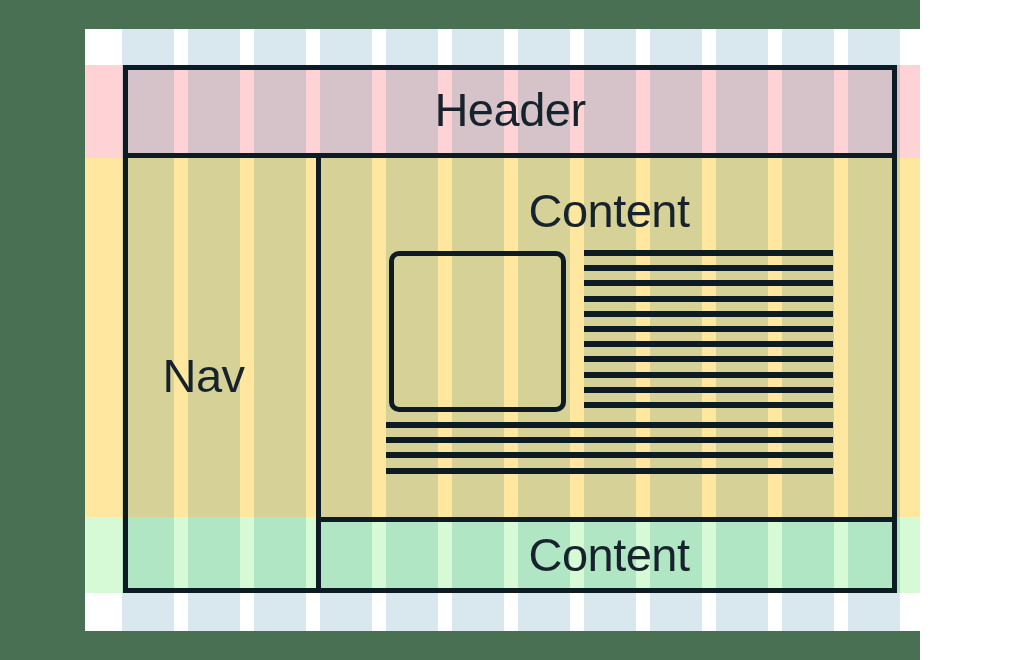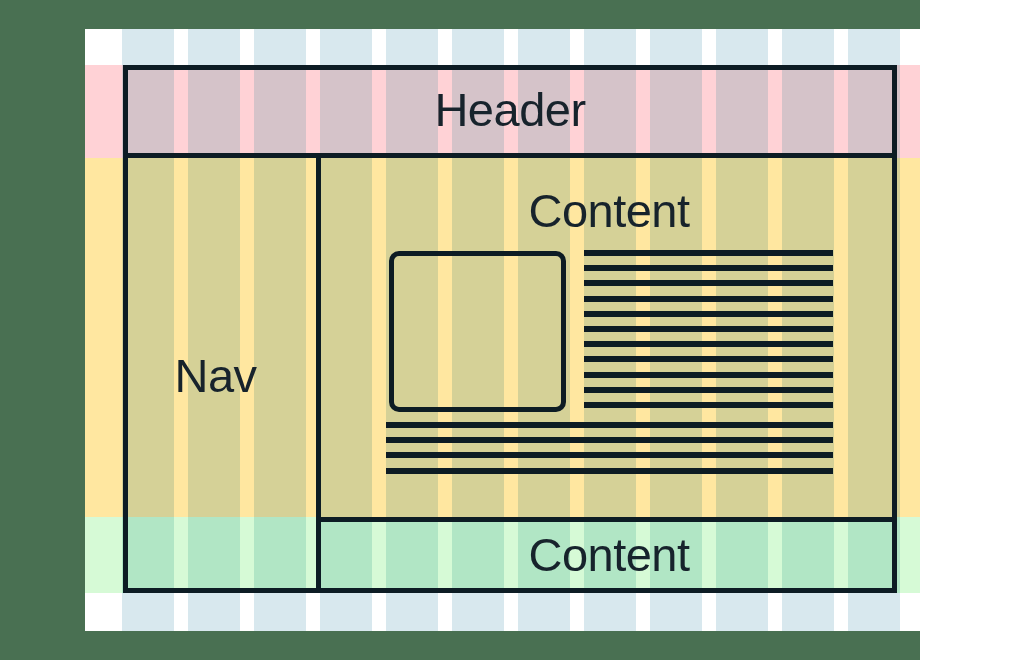--- a/index.html
+++ b/index.html
@@ -35,21 +35,21 @@
   .outer-box{position:absolute;left:38px;top:36px;width:774px;height:528px;
              border:5px solid var(--outline);box-sizing:border-box;}
   .h-divider{position:absolute;left:38px;top:124px;width:774px;height:5px;background:var(--outline);}
   .v-divider{position:absolute;left:231px;top:124px;width:5px;height:440px;background:var(--outline);}
   .f-divider{position:absolute;left:231px;top:488px;width:581px;height:5px;background:var(--outline);}
 
   
   .region{position:absolute;display:flex;align-items:center;justify-content:center;
           color:var(--text);font-size:47px;font-weight:500;letter-spacing:-0.5px;}
   .region-header {left:38px; top:36px; width:774px;height:88px;}
-  .region-nav    {left:34px; top:129px;width:193px;height:435px;text-align:right;}
+  .region-nav    {left:22px; top:129px;width:193px;height:435px;text-align:right;}
   .region-content{left:236px;top:129px;width:576px;height:80px;align-items:flex-end;}
   .region-footer {left:236px;top:492px;width:576px;height:67px;}
 
   
   .img-box{position:absolute;left:304px;top:222px;width:177px;height:161px;
            border:5px solid var(--outline);border-radius:10px;box-sizing:border-box;}
   .lines{position:absolute;}
   .lines-right {left:499px;top:221px;width:249px;height:170px;}
   .lines-bottom{left:301px;top:393px;width:447px;height:55px;}
   .tline{position:absolute;left:0;width:100%;height:6px;background:var(--outline);}

